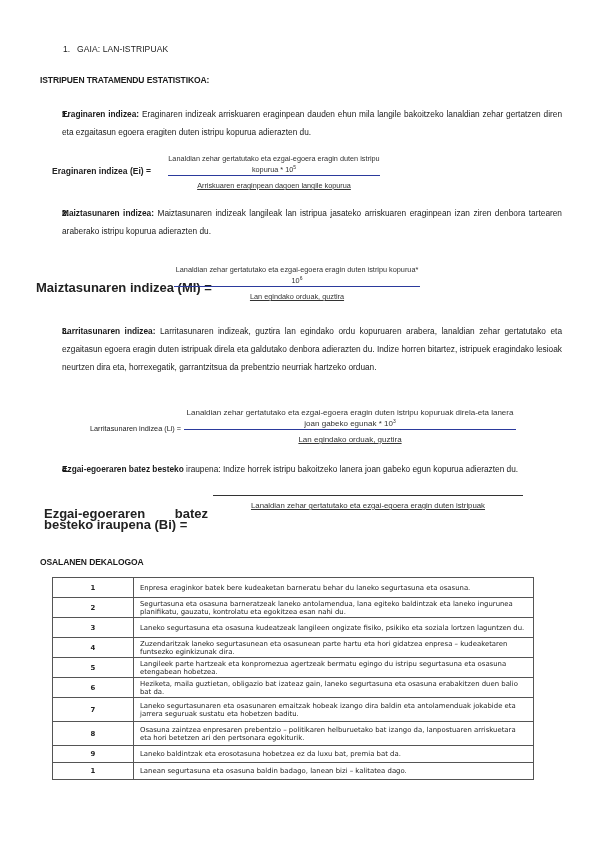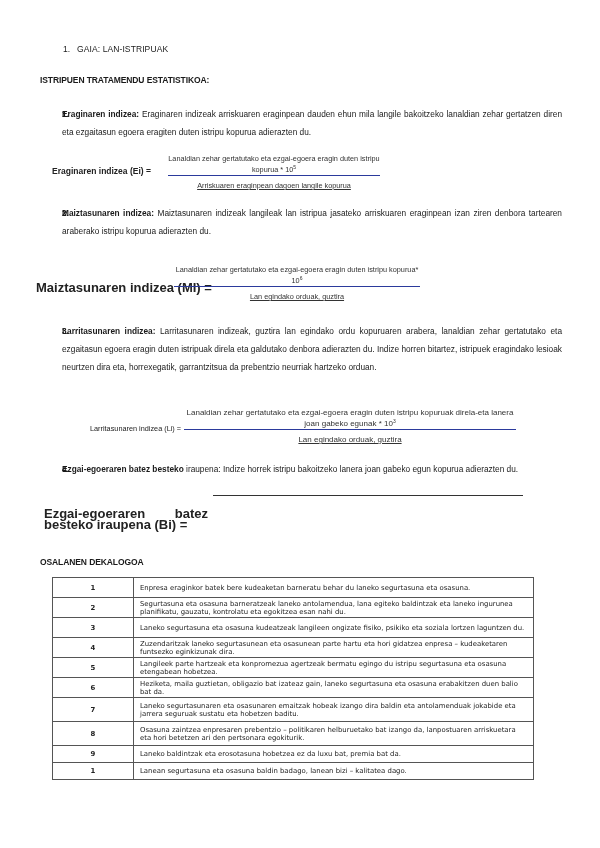--- a/index.html
+++ b/index.html
@@ -72,20 +72,21 @@
 </div>
 
 <div class="abs item" style="top:460px;">
   <span class="num">4.</span>
   <span class="body"><span class="term">Ezgai-egoeraren batez besteko</span><span> iraupena: Indize horrek istripu bakoitzeko lanera joan gabeko egun kopurua adierazten du.</span></span>
 </div>
 
 <div class="abs formula-label" style="left:44px; top:508px; width:164px; font-size:13px; line-height:11px; text-align:justify; text-align-last:left;">Ezgai-egoeraren batez besteko iraupena (Bi) =</div>
 <div class="frac" style="left:213px; top:495px; width:310px; font-size:7.8px;">
   <div class="bar" style="background:#333;"></div>
+  <div class="denom">Lanaldian zehar gertatutako eta ezgai-egoera eragin duten istripuak</div>
 </div>
 
 <div class="abs section-title" style="top:557px;">OSALANEN DEKALOGOA</div>
 
 <table class="deka">
   <tbody>
       <tr class="row">
         <td class="n">1</td>
         <td>Enpresa eraginkor batek bere kudeaketan barneratu behar du laneko segurtasuna eta osasuna.</td>
       </tr>

